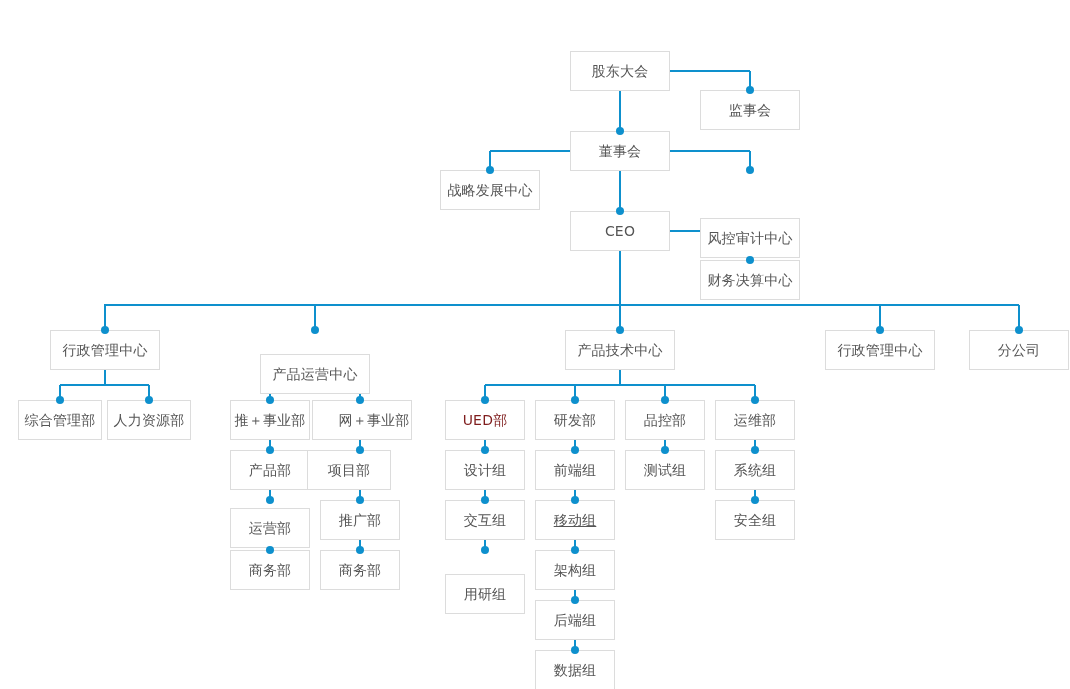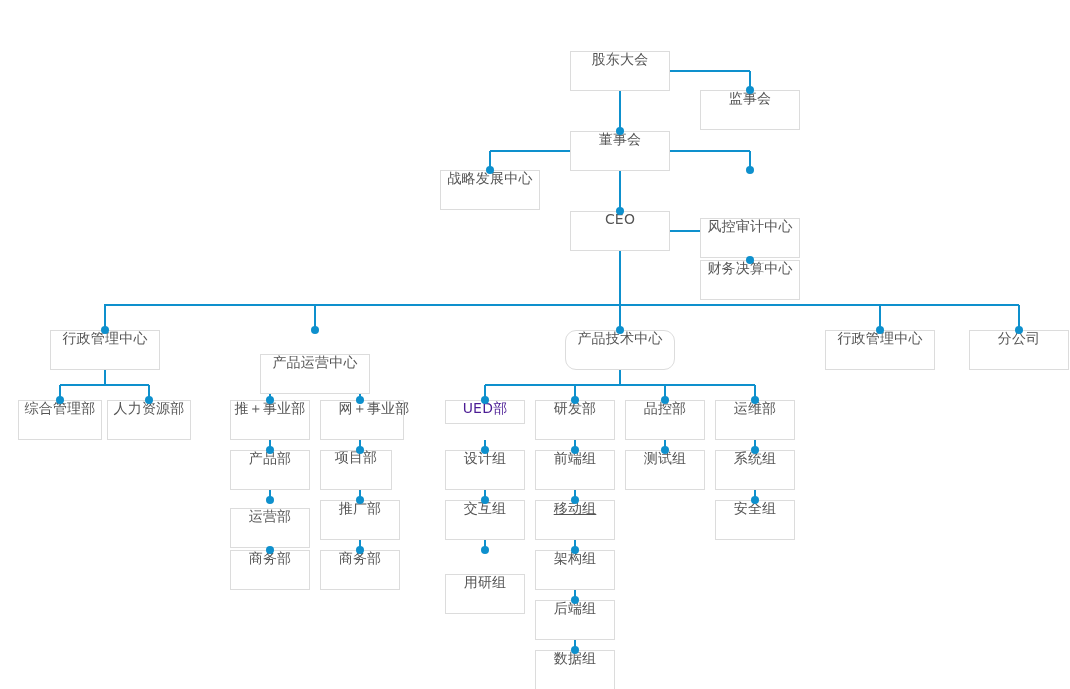--- a/index.html
+++ b/index.html
@@ -23,20 +23,21 @@
     width: 1070px;
     height: 689px;
     pointer-events: none;
   }
   .org-node {
     position: absolute;
     box-sizing: border-box;
     border: 1px solid #dcdcdc;
     background: #ffffff;
     display: flex;
+    align-items: center;
     justify-content: center;
     color: #555555;
     font-size: 14px;
     line-height: 1;
     letter-spacing: 0.2px;
     white-space: nowrap;
     z-index: 2;
   }
   .org-node .node-label {
     display: block;
@@ -128,21 +129,21 @@
       </div>
       <div class="org-node" style="left: 700px; top: 260px; width: 100px; height: 40px; border-color: rgb(220, 220, 220); color: rgb(85, 85, 85);">
         <span class="node-label">财务决算中心</span>
       </div>
       <div class="org-node" style="left: 50px; top: 330px; width: 110px; height: 40px; border-color: rgb(220, 220, 220); color: rgb(85, 85, 85);">
         <span class="node-label">行政管理中心</span>
       </div>
       <div class="org-node" style="left: 260px; top: 330px; width: 110px; height: 40px; border-color: rgb(220, 220, 220); color: rgb(85, 85, 85); margin-top: 24px;">
         <span class="node-label">产品运营中心</span>
       </div>
-      <div class="org-node" style="left: 565px; top: 330px; width: 110px; height: 40px; border-color: rgb(220, 220, 220); color: rgb(85, 85, 85); border-radius: 11px;">
+      <div class="org-node" style="left: 565px; top: 330px; width: 110px; height: 40px; border-color: rgb(220, 220, 220); color: rgb(85, 85, 85);">
         <span class="node-label">产品技术中心</span>
       </div>
       <div class="org-node" style="left: 825px; top: 330px; width: 110px; height: 40px; border-color: rgb(220, 220, 220); color: rgb(85, 85, 85);">
         <span class="node-label">行政管理中心</span>
       </div>
       <div class="org-node" style="left: 969px; top: 330px; width: 100px; height: 40px; border-color: rgb(220, 220, 220); color: rgb(85, 85, 85);">
         <span class="node-label">分公司</span>
       </div>
       <div class="org-node" style="left: 18px; top: 400px; width: 84px; height: 40px; border-color: rgb(220, 220, 220); color: rgb(85, 85, 85);">
         <span class="node-label">综合管理部</span>
@@ -155,33 +156,33 @@
       </div>
       <div class="org-node" style="left: 230px; top: 450px; width: 80px; height: 40px; border-color: rgb(220, 220, 220); color: rgb(85, 85, 85);">
         <span class="node-label">产品部</span>
       </div>
       <div class="org-node" style="left: 230px; top: 500px; width: 80px; height: 40px; border-color: rgb(220, 220, 220); color: rgb(85, 85, 85); margin-top: 8px;">
         <span class="node-label">运营部</span>
       </div>
       <div class="org-node" style="left: 230px; top: 550px; width: 80px; height: 40px; border-color: rgb(220, 220, 220); color: rgb(85, 85, 85);">
         <span class="node-label">商务部</span>
       </div>
-      <div class="org-node" style="left: 320px; top: 400px; width: 84px; height: 40px; border-color: rgb(220, 220, 220); color: rgb(85, 85, 85); padding-left: 24px;">
+      <div class="org-node" style="left: 312px; top: 400px; width: 100px; height: 40px; border-color: rgb(220, 220, 220); color: rgb(85, 85, 85); padding-left: 24px;">
         <span class="node-label">网＋事业部</span>
       </div>
-      <div class="org-node" style="left: 320px; top: 450px; width: 72px; height: 40px; border-color: rgb(220, 220, 220); color: rgb(85, 85, 85); font-family: Liberation Serif, serif;">
+      <div class="org-node" style="left: 307px; top: 450px; width: 84px; height: 40px; border-color: rgb(220, 220, 220); color: rgb(85, 85, 85);">
         <span class="node-label">项目部</span>
       </div>
       <div class="org-node" style="left: 320px; top: 500px; width: 80px; height: 40px; border-color: rgb(220, 220, 220); color: rgb(85, 85, 85);">
         <span class="node-label">推广部</span>
       </div>
       <div class="org-node" style="left: 320px; top: 550px; width: 80px; height: 40px; border-color: rgb(220, 220, 220); color: rgb(85, 85, 85);">
         <span class="node-label">商务部</span>
       </div>
-      <div class="org-node" style="left: 445px; top: 400px; width: 80px; height: 24px; border-color: rgb(220, 220, 220); color: #4c1d95;">
+      <div class="org-node" style="left: 445px; top: 400px; width: 80px; height: 40px; border-color: rgb(220, 220, 220); color: #7f1d1d;">
         <span class="node-label">UED部</span>
       </div>
       <div class="org-node" style="left: 445px; top: 450px; width: 80px; height: 40px; border-color: rgb(220, 220, 220); color: rgb(85, 85, 85);">
         <span class="node-label">设计组</span>
       </div>
       <div class="org-node" style="left: 445px; top: 500px; width: 80px; height: 40px; border-color: rgb(220, 220, 220); color: rgb(85, 85, 85);">
         <span class="node-label">交互组</span>
       </div>
       <div class="org-node" style="left: 445px; top: 574px; width: 80px; height: 40px; border-color: rgb(220, 220, 220); color: rgb(85, 85, 85);">
         <span class="node-label">用研组</span>

